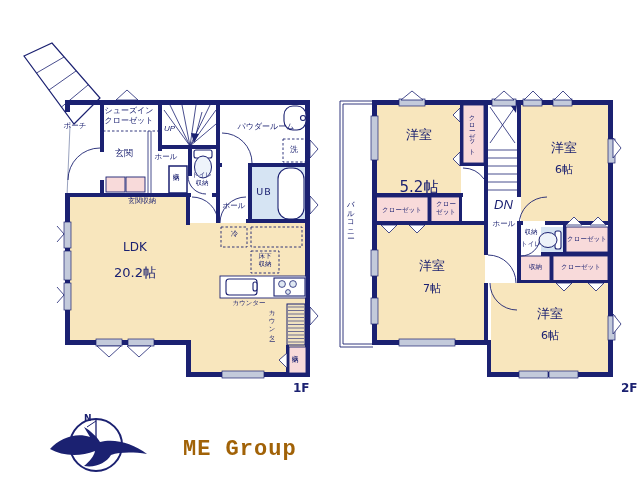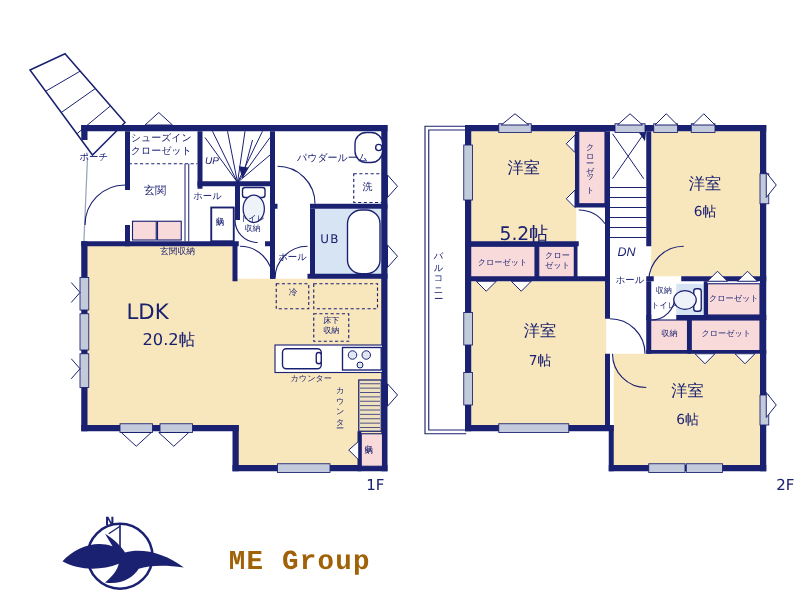--- a/index.html
+++ b/index.html
@@ -12,21 +12,21 @@
   .blue{fill:#d6e4f3;}
   .win{fill:#c3cadb;stroke:#1b2171;stroke-width:0.7;}
   .tri{fill:#ffffff;stroke:#1b2171;stroke-width:0.8;}
   .ln{stroke:#1b2171;stroke-width:0.8;fill:none;}
   .arc{stroke:#1b2171;stroke-width:0.9;fill:none;}
   .dash{fill:none;stroke:#1b2171;stroke-width:0.9;stroke-dasharray:2.5 2;}
   .fix{fill:#ffffff;stroke:#1b2171;stroke-width:1.1;}
   .lb{position:absolute;color:#1b2171;line-height:1.25;white-space:pre-line;}
   .c{text-align:center;}
   .v{writing-mode:vertical-rl;text-orientation:upright;letter-spacing:1px;}
-  .tag{font-weight:normal;font-size:12px;}
+  .tag{font-weight:bold;font-size:12px;}
   .it{font-style:italic;font-family:Liberation Sans, sans-serif;}
   .logo-text{position:absolute;color:#a16207;font-size:22px;font-weight:600;letter-spacing:1px;font-family:Liberation Mono, monospace;}
 </style>
 </head>
 <body>
 
 <div id="canvas">
 
 <svg id="plan-svg" width="640" height="480" viewBox="0 0 640 480">
 
@@ -281,37 +281,37 @@
   <div class="lb c" style="left:149px;top:152px;width:34px;font-size:7.5px;">ホール</div>
   <div class="lb it" style="left:164px;top:124px;font-size:8px;">UP</div>
   <div class="lb v" style="left:172px;top:168px;height:24px;font-size:6.5px;">収納</div>
   <div class="lb c" style="left:188px;top:171px;width:28px;font-size:6.5px;">トイレ
 収納</div>
   <div class="lb c" style="left:226px;top:122px;width:80px;font-size:8px;">パウダールーム</div>
   <div class="lb" style="left:290px;top:145px;font-size:8px;">洗</div>
   <div class="lb c" style="left:250px;top:186px;width:28px;font-size:9.5px;letter-spacing:1px;">UB</div>
   <div class="lb c" style="left:219px;top:201px;width:30px;font-size:7.5px;">ホール</div>
   <div class="lb c" style="left:120px;top:197px;width:44px;font-size:7px;">玄関収納</div>
-  <div class="lb c" style="left:88px;top:240px;width:60px;font-size:17px;">LDK</div>
+  <div class="lb c" style="left:105px;top:240px;width:60px;font-size:12px;">LDK</div>
   <div class="lb c" style="left:100px;top:265px;width:70px;font-size:13px;">20.2帖</div>
   <div class="lb c" style="left:222px;top:230px;width:25px;font-size:7px;">冷</div>
   <div class="lb c" style="left:251px;top:252px;width:28px;font-size:6.5px;">床下
 収納</div>
   <div class="lb c" style="left:226px;top:299px;width:46px;font-size:6.5px;">カウンター</div>
   <div class="lb v" style="left:268px;top:305px;height:42px;font-size:6.5px;">カウンター</div>
   <div class="lb v" style="left:291px;top:350px;height:24px;font-size:6.5px;">収納</div>
   <div class="lb tag" style="left:293px;top:381px;">1F</div>
 </div>
 
 <div>
   <div class="lb v" style="left:346px;top:196px;height:62px;font-size:7.5px;">バルコニー</div>
   <div class="lb c" style="left:385px;top:127px;width:68px;font-size:13px;">洋室</div>
   <div class="lb c" style="left:385px;top:150px;width:68px;font-size:15px;margin-top:28px;">5.2帖</div>
   <div class="lb v" style="left:468px;top:110px;height:50px;font-size:6.5px;">クローゼット</div>
-  <div class="lb it" style="left:494px;top:197px;font-size:10px;">DN</div>
+  <div class="lb it" style="left:494px;top:197px;font-size:13px;">DN</div>
   <div class="lb c" style="left:532px;top:140px;width:64px;font-size:13px;">洋室</div>
   <div class="lb c" style="left:532px;top:163px;width:64px;font-size:11px;">6帖</div>
   <div class="lb c" style="left:376px;top:206px;width:52px;font-size:6.5px;">クローゼット</div>
   <div class="lb c" style="left:432px;top:200px;width:28px;font-size:6.5px;">クロー
 ゼット</div>
   <div class="lb c" style="left:489px;top:219px;width:30px;font-size:7.5px;">ホール</div>
   <div class="lb c" style="left:520px;top:228px;width:22px;font-size:6.5px;">収納</div>
   <div class="lb c" style="left:520px;top:240px;width:22px;font-size:6.5px;">トイレ</div>
   <div class="lb c" style="left:566px;top:235px;width:42px;font-size:6.5px;">クローゼット</div>
   <div class="lb c" style="left:521px;top:263px;width:29px;font-size:6.5px;">収納</div>

